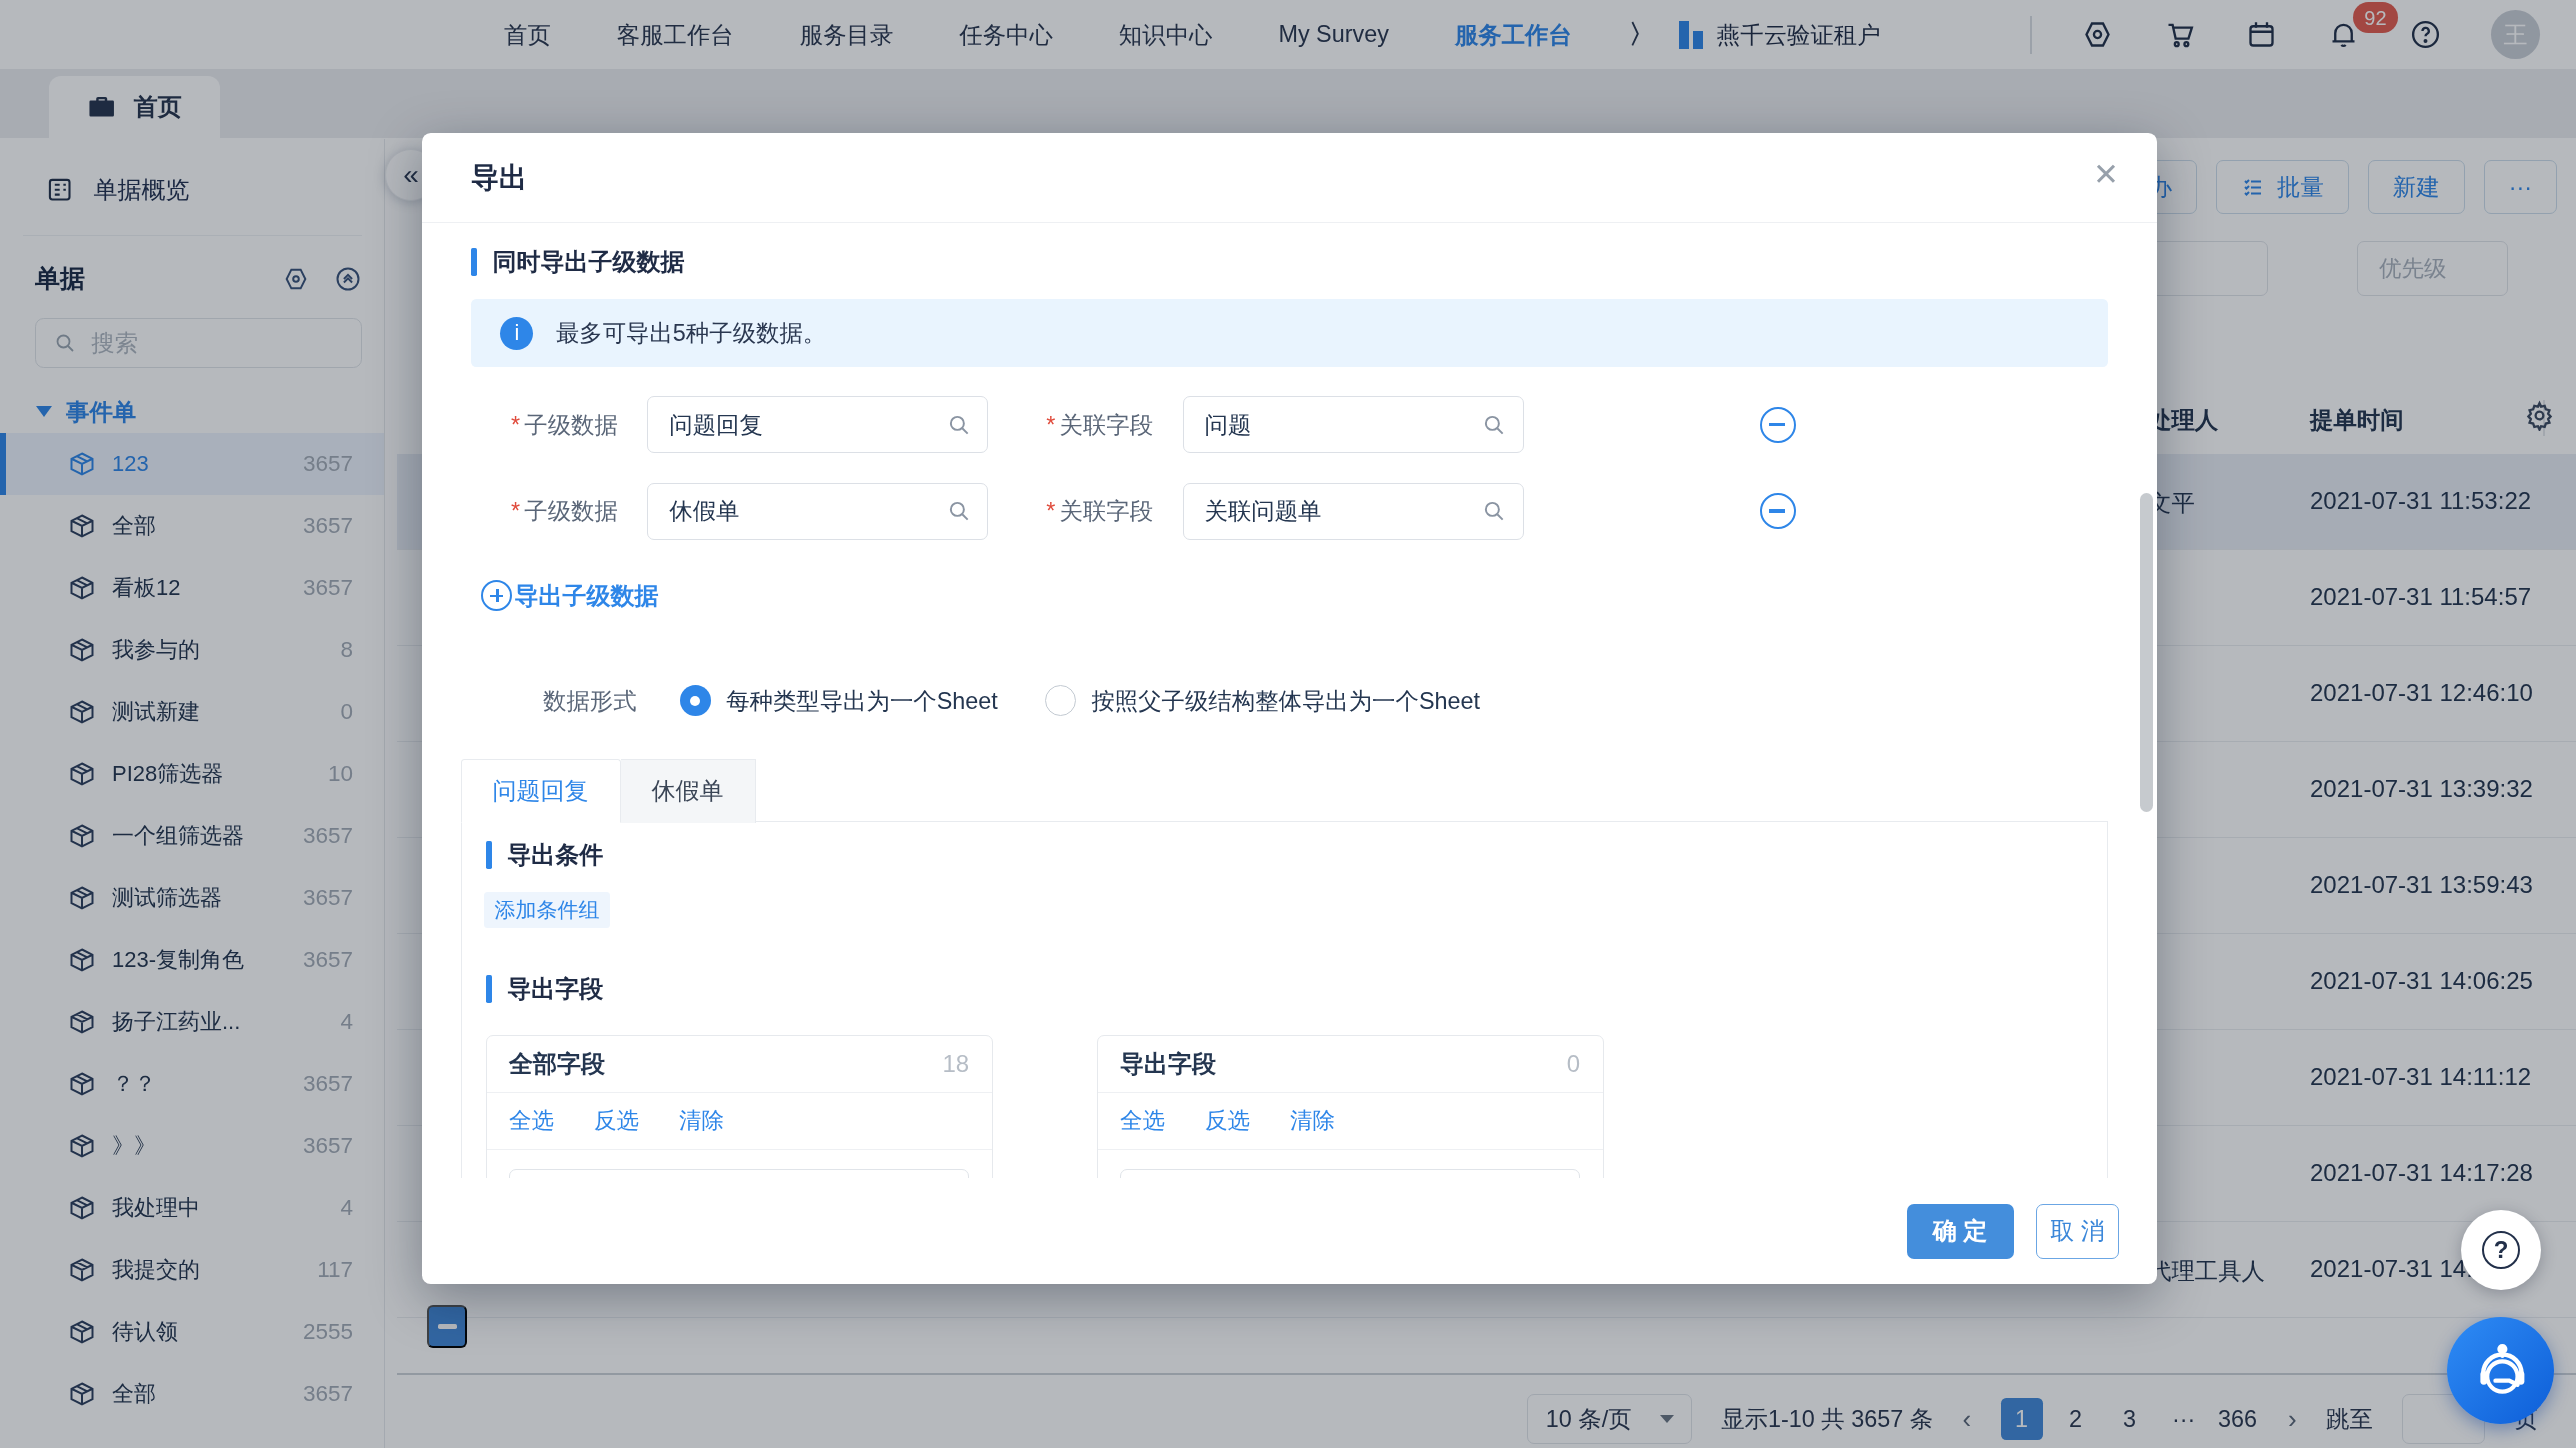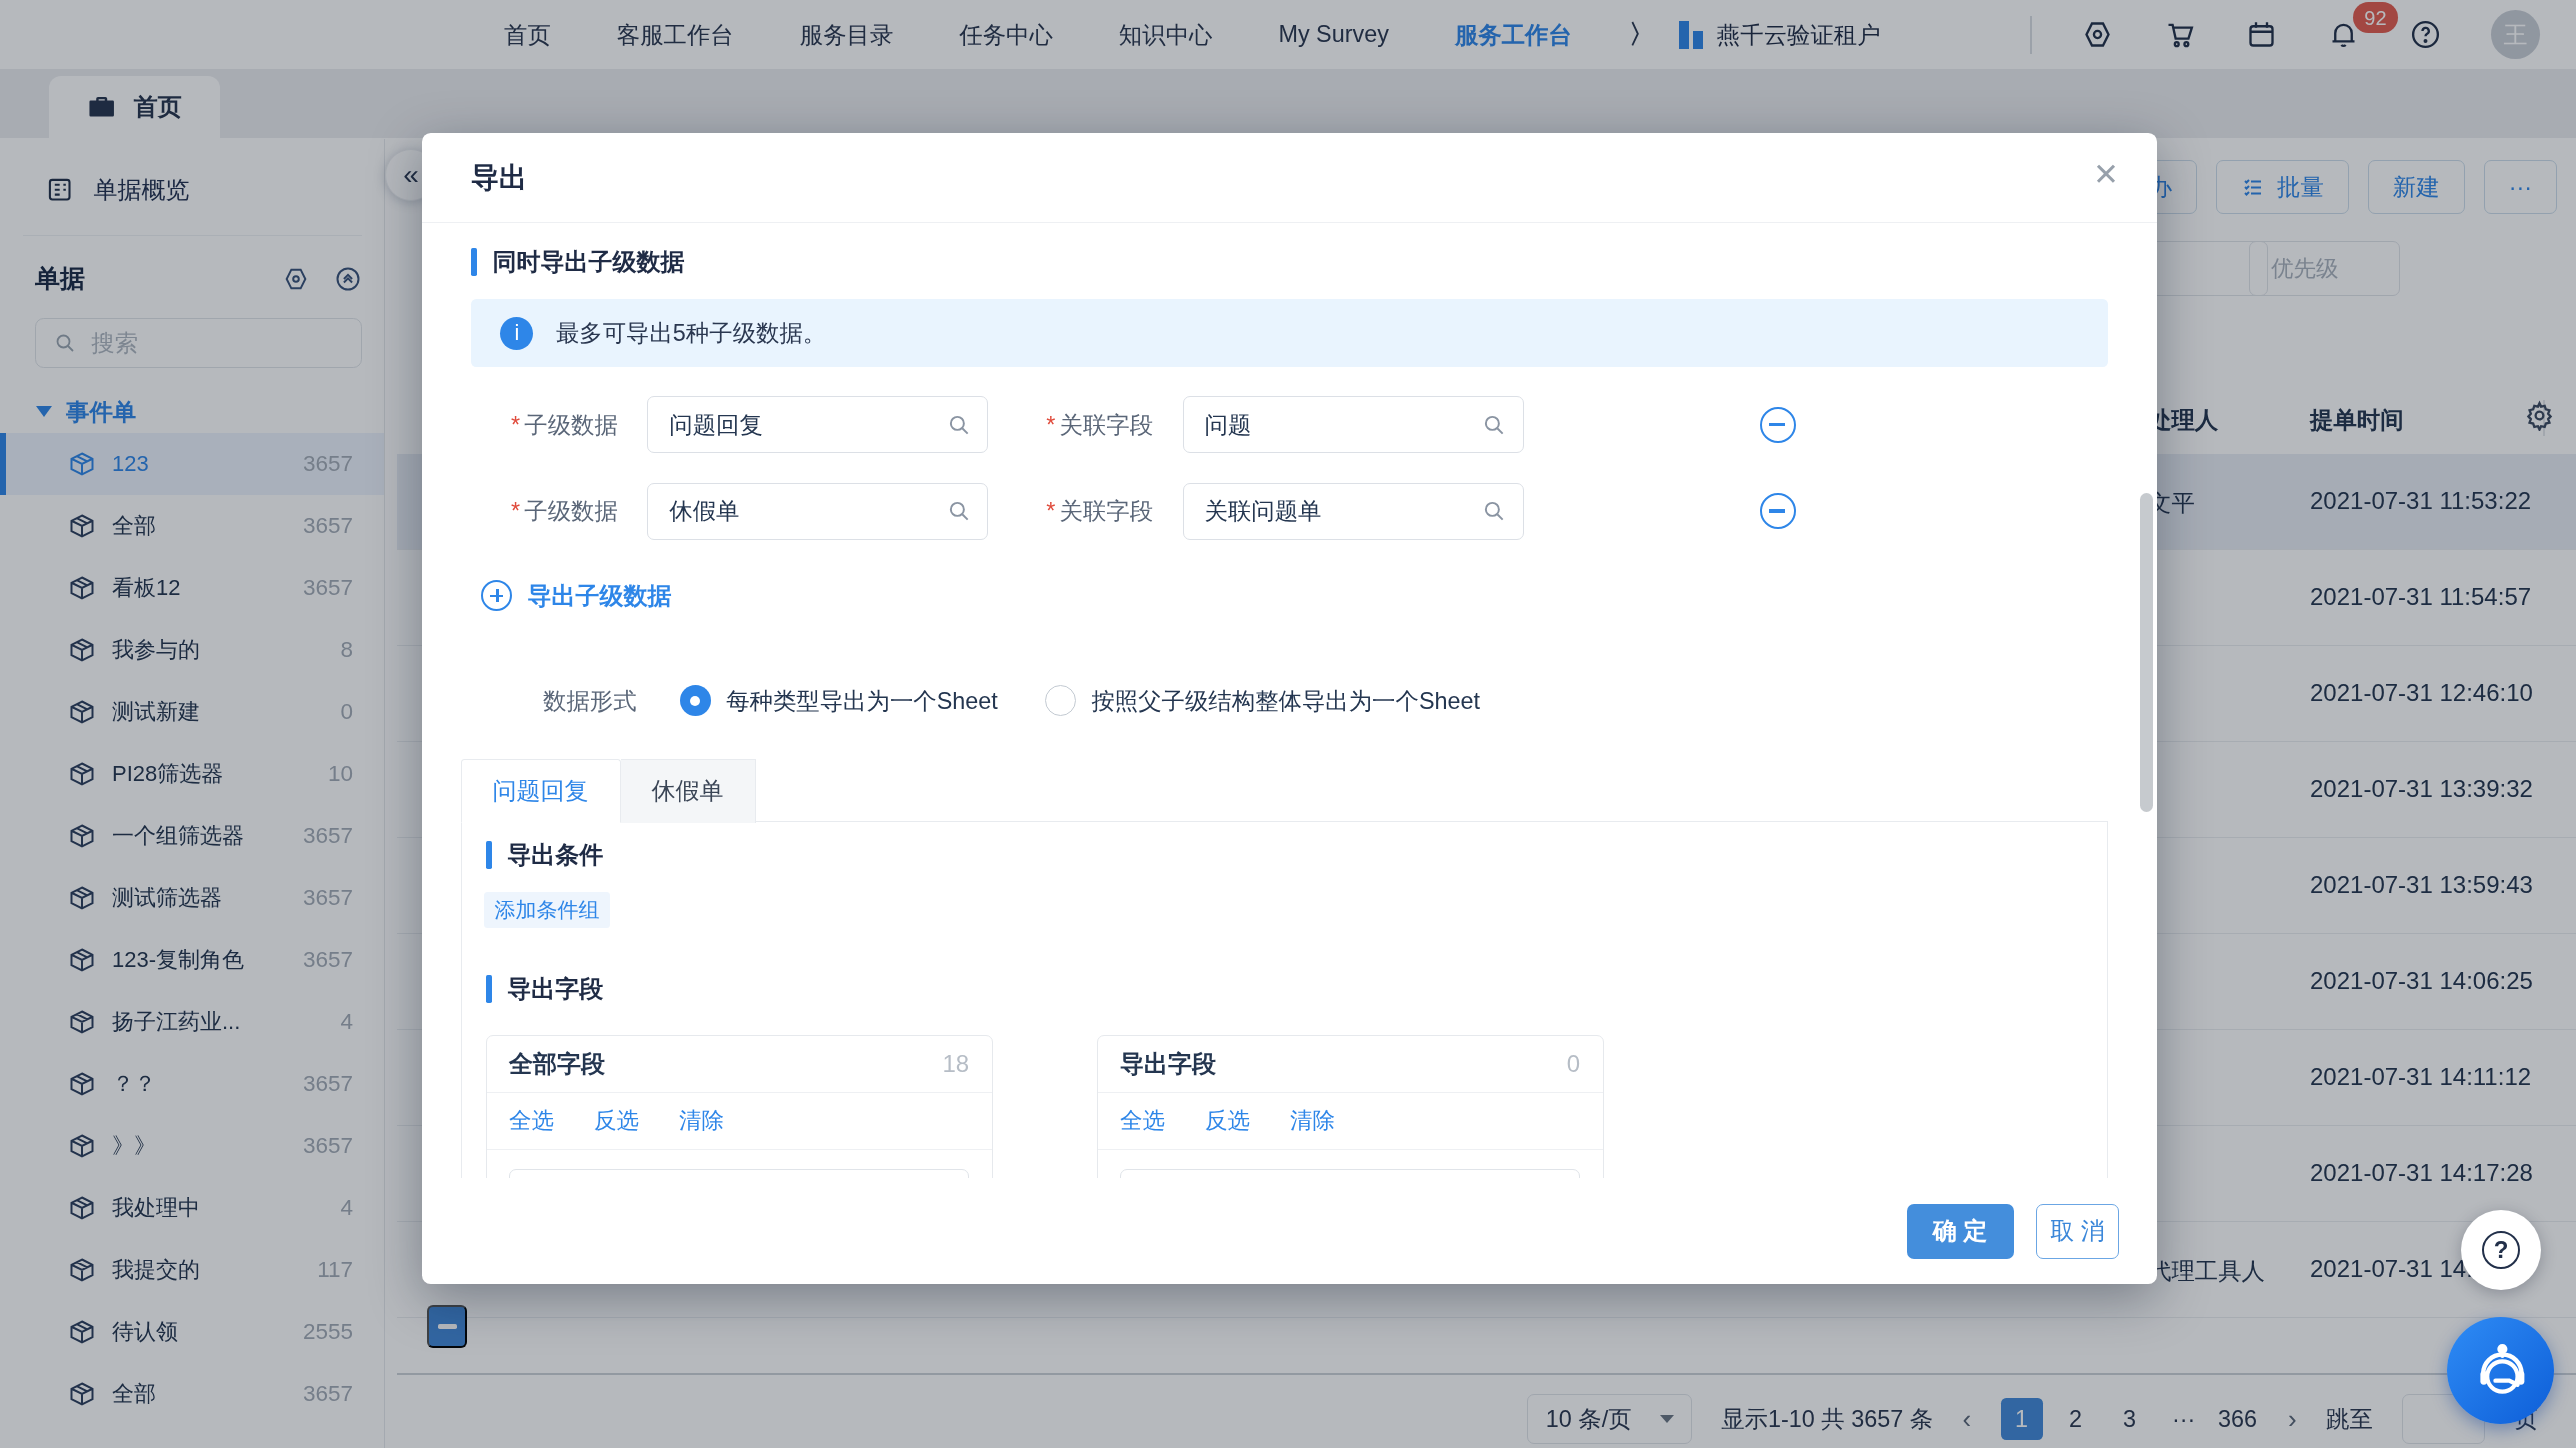--- a/index.html
+++ b/index.html
@@ -53,21 +53,21 @@
   .sb-item.sel svg, .sb-item.sel .lb { color:#2e86e8; }
 
   
   .content { position:absolute; left:385px; top:139px; right:0; bottom:0; background:#fff; z-index:1; }
   .collapse-btn { position:absolute; left:0; top:10.4px; width:52px; height:52px; border-radius:50%; background:#fff; box-shadow:0 1.7px 10.4px rgba(40,60,90,.25); border:0.9px solid #eef0f3; display:flex; align-items:center; justify-content:center; font-size:28px; color:#2a3750; cursor:pointer; }
   .toolbar { position:absolute; top:21px; right:19px; display:flex; gap:19px; }
   .tb-btn { height:54px; padding:0 24px; border:1.7px solid #cdddeb; border-radius:7px; background:#fff; color:#2e86e8; font-size:23.4px; display:flex; align-items:center; gap:12px; cursor:pointer; white-space:nowrap; }
   .tb-btn svg { width:24px; height:24px; }
   .filter-box { position:absolute; top:102px; height:55px; border:1.7px solid #e0e4e9; border-radius:7px; font-size:22.5px; color:#aab2bd; display:flex; align-items:center; padding-left:21px; }
   .f1 { left:1699px; width:184px; }
-  .f2 { left:1864px; width:151px; }
+  .f2 { left:1972px; width:151px; }
   .thead { position:absolute; left:12px; right:0; top:256px; height:49px; font-size:23.4px; font-weight:bold; color:#243650; }
   .thead .h1 { position:absolute; left:1751px; top:8.7px; }
   .thead .h2 { position:absolute; left:1913px; top:8.7px; }
   .thead .vline { position:absolute; left:2146px; top:5.2px; width:1.7px; height:36px; background:#e3e6ea; }
   .thead svg { position:absolute; right:21px; top:5.2px; width:31px; height:31px; color:#3c4a60; cursor:pointer; }
   .trows { position:absolute; left:12px; right:0; top:315px; }
   .trow { position:relative; height:96px; border-bottom:1.7px solid #eaedf0; }
   .trow.sel { background:#e9edf4; }
   .trow .hd { position:absolute; left:1751px; top:33px; font-size:23.4px; color:#243650; white-space:nowrap; }
   .trow .tm { position:absolute; left:1913px; top:33px; font-size:24px; color:#243650; white-space:nowrap; }
@@ -101,21 +101,21 @@
   .binfo { width:33px; height:33px; border-radius:50%; background:#2e86e8; color:#fff; font-size:21.7px; font-style:normal; display:flex; align-items:center; justify-content:center; flex:none; }
   .banner span { margin-left:22.5px; font-size:23.4px; color:#2a3750; }
   .frow { display:flex; align-items:center; margin-top:29.4px; padding-left:39px; }
   .flabel { font-size:23.4px; color:#5a6678; white-space:nowrap; }
   .req { color:#e04b3c; margin-right:5.2px; }
   .finput { position:relative; margin-left:29.4px; width:341px; height:57px; border:1.7px solid #dce0e6; border-radius:7px; display:flex; align-items:center; padding:0 52px 0 21px; font-size:23.4px; color:#243650; }
   .finput svg { position:absolute; right:15.6px; top:14.7px; width:26px; height:26px; color:#8a94a2; }
   .lbl2 { margin-left:57px; }
   .minus-circle { margin-left:236px; width:36px; height:36px; border:2.6px solid #2e86e8; border-radius:50%; background:#fff; position:relative; cursor:pointer; flex:none; }
   .minus-circle::after { content:""; position:absolute; left:7.8px; top:14px; width:15.6px; height:3.5px; background:#2e86e8; }
-  .addlink { margin-top:40px; padding-left:10.4px; display:flex; align-items:center; gap:15px; color:#2e86e8; font-size:24px; font-weight:bold; cursor:pointer; }
+  .addlink { margin-top:40px; padding-left:10.4px; display:flex; align-items:center; gap:2px; color:#2e86e8; font-size:24px; font-weight:bold; cursor:pointer; }
   .pluso { width:31px; height:31px; border:2.2px solid #2e86e8; border-radius:50%; position:relative; }
   .pluso::before, .pluso::after { content:""; position:absolute; background:#2e86e8; }
   .pluso::before { left:7px; top:12.6px; width:13px; height:2.6px; }
   .pluso::after { left:12.6px; top:7px; width:2.6px; height:13px; }
   .dform { margin-top:73px; display:flex; align-items:center; }
   .dform .lab { margin-left:72px; font-size:23.4px; color:#5a6678; }
   .radio { width:31px; height:31px; border-radius:50%; flex:none; }
   .radio.on { background:#2e86e8; position:relative; margin-left:43px; }
   .radio.on::after { content:""; position:absolute; left:10.4px; top:10.4px; width:10.4px; height:10.4px; border-radius:50%; background:#fff; }
   .radio.off { border:1.7px solid #c3cad2; margin-left:47px; }

